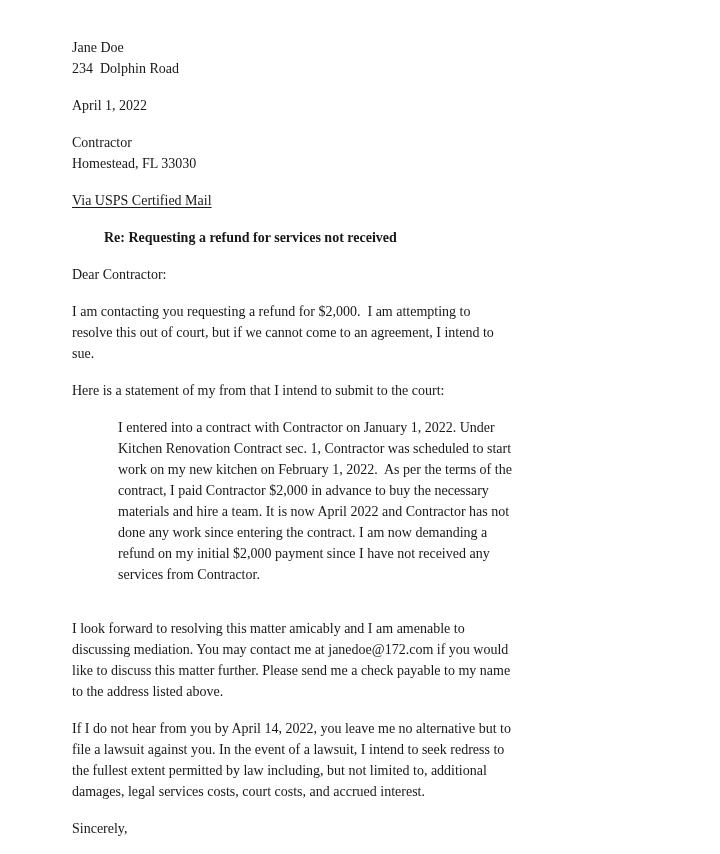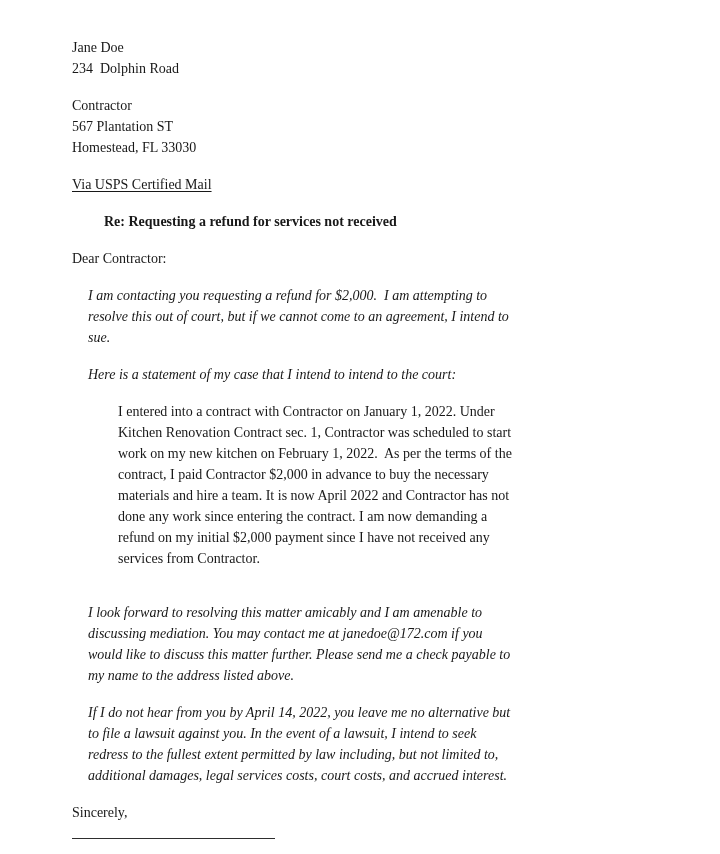--- a/index.html
+++ b/index.html
@@ -16,23 +16,22 @@
     padding: 37px 72px 30px 72px;
     font-family: "Liberation Serif", "DejaVu Serif", serif;
     font-size: 14px;
     line-height: 21px;
     color: #181818;
     overflow: hidden;
   }
   .addr-line { white-space: pre-wrap; }
   .blk { margin: 0 0 16px 0; }
   p.para {
-    margin: 0 0 16px 16px;
+    margin: 0 0 16px 0;
     white-space: pre-wrap;
-    font-style: italic;
   }
   .subject {
     font-weight: 700;
     padding-left: 32px;
     margin: 0 0 16px 0;
   }
   .statement {
     padding-left: 46px;
     margin: 0 0 33px 0;
     white-space: pre-wrap;
@@ -53,38 +52,38 @@
 </head>
 <body>
 
 <div class="page">
 
   <div class="blk">
     <div class="addr-line">Jane Doe</div>
     <div class="addr-line">234  Dolphin Road</div>
   </div>
 
+  <div class="blk">April 1, 2022</div>
 
   <div class="blk">
     <div class="addr-line">Contractor</div>
-    <div class="addr-line">567 Plantation ST</div>
     <div class="addr-line">Homestead, FL 33030</div>
   </div>
 
   <div class="delivery">
     <span>Via USPS Certified Mail</span>
   </div>
 
   <div class="subject">Re: Requesting a refund for services not received</div>
 
   <div class="blk">Dear Contractor:</div>
 
   <p class="para">I am contacting you requesting a refund for $2,000.  I am attempting to resolve this out of court, but if we cannot come to an agreement, I intend to sue.</p>
 
-  <p class="para">Here is a statement of my case that I intend to intend to the court:</p>
+  <p class="para">Here is a statement of my from that I intend to submit to the court:</p>
 
   <div class="statement">I entered into a contract with Contractor on January 1, 2022. Under Kitchen Renovation Contract sec. 1, Contractor was scheduled to start work on my new kitchen on February 1, 2022.  As per the terms of the contract, I paid Contractor $2,000 in advance to buy the necessary materials and hire a team. It is now April 2022 and Contractor has not done any work since entering the contract. I am now demanding a refund on my initial $2,000 payment since I have not received any services from Contractor.</div>
 
   <p class="para">I look forward to resolving this matter amicably and I am amenable to discussing mediation. You may contact me at janedoe@172.com if you would like to discuss this matter further. Please send me a check payable to my name to the address listed above.</p>
 
   <p class="para">If I do not hear from you by April 14, 2022, you leave me no alternative but to file a lawsuit against you. In the event of a lawsuit, I intend to seek redress to the fullest extent permitted by law including, but not limited to, additional damages, legal services costs, court costs, and accrued interest.</p>
 
   <div class="valediction">Sincerely,</div>
 
   <div class="sig-line"></div>

